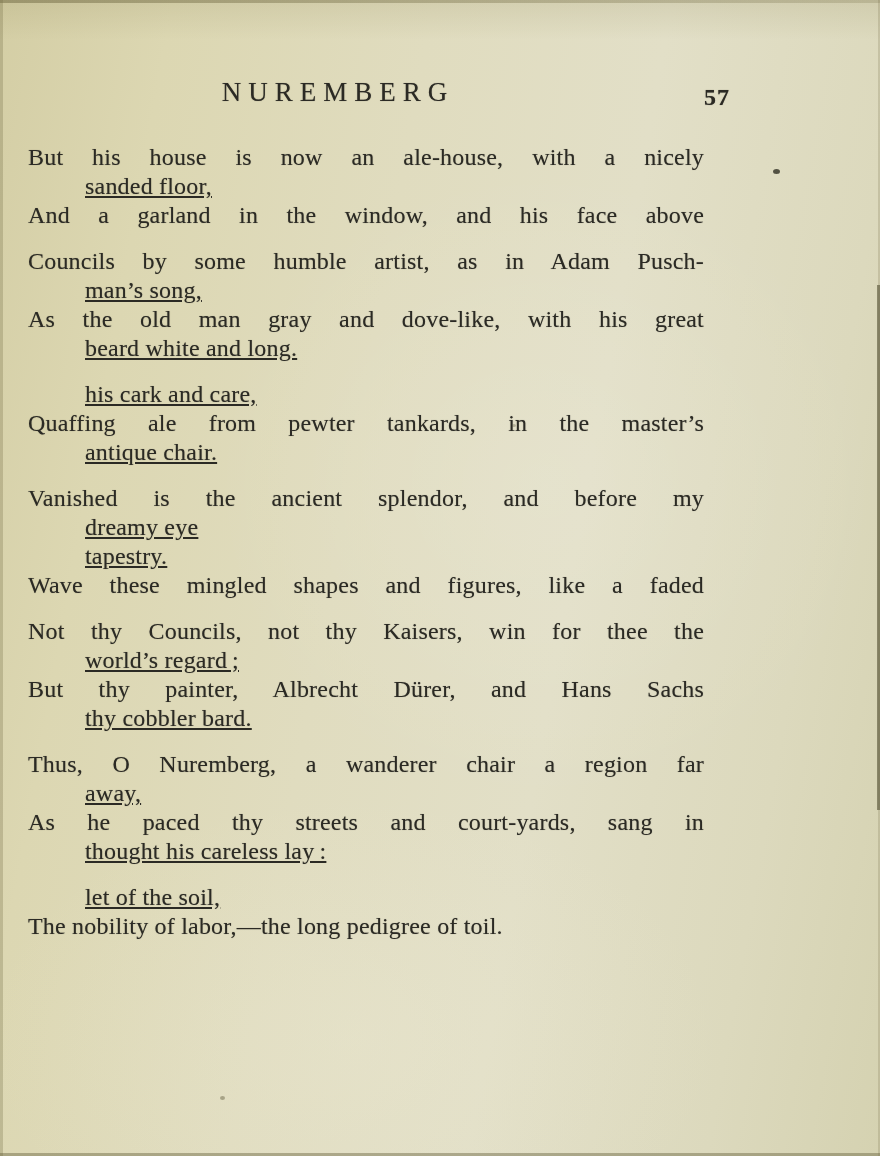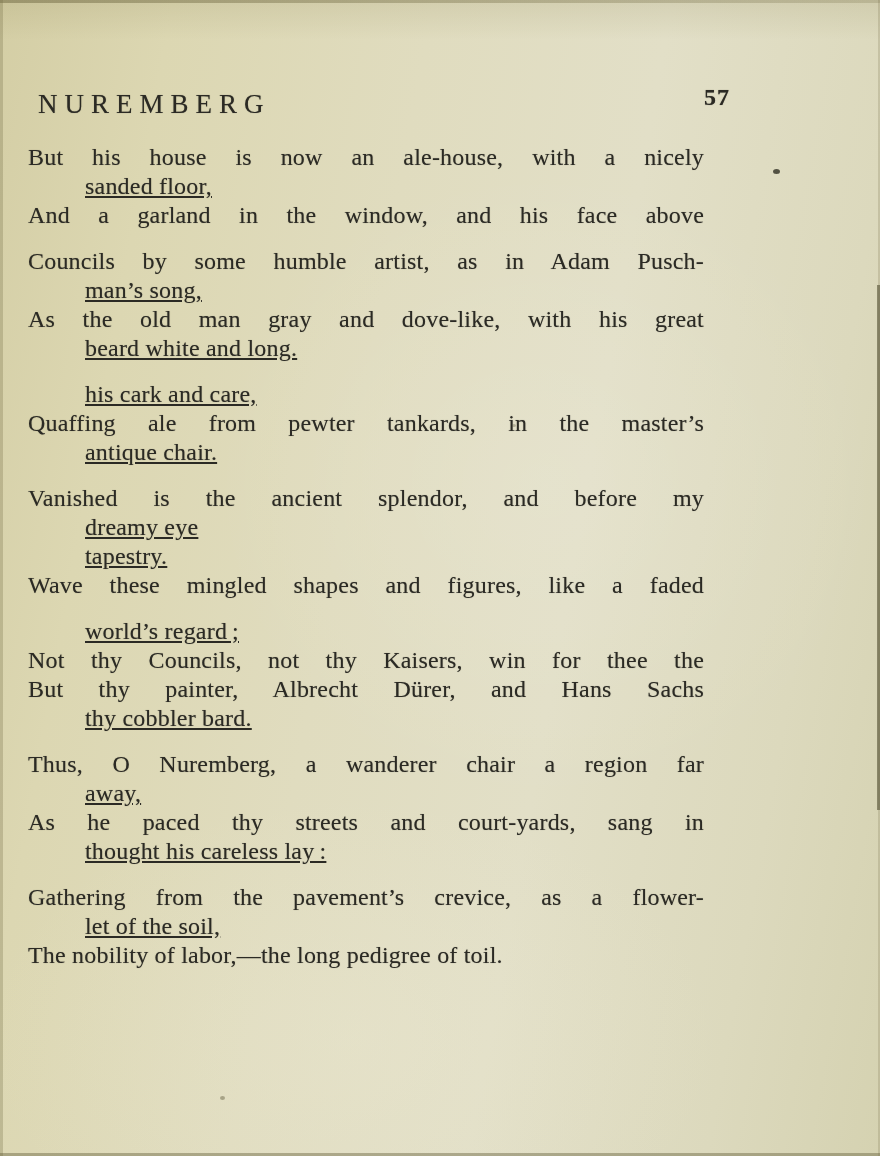--- a/index.html
+++ b/index.html
@@ -44,21 +44,22 @@
     background: rgba(95,90,62,0.45);
   }
   .speck-2 {
     position: absolute; left: 512px; top: 424px;
     width: 4px; height: 3px; border-radius: 50%;
     background: rgba(95,90,62,0.35);
   }
 
   .header-title {
     position: absolute;
-    left: 38px; top: 88px; width: 600px;
+    left: 38px; top: 76px; width: 600px;
+    text-align: center;
     font-size: 27px;
     letter-spacing: 7px;
     line-height: 32px;
     text-shadow: 0 0 1px rgba(43,42,36,0.45);
   }
   .page-number {
     position: absolute;
     left: 704px; top: 84px;
     font-size: 24px;
     font-weight: bold;
@@ -108,33 +109,32 @@
         <div class="line justify">Quaffing ale from pewter tankards, in the master’s</div>
         <div class="line indent">antique chair.</div>
       </div>
       <div class="stanza">
         <div class="line justify">Vanished is the ancient splendor, and before my</div>
         <div class="line indent">dreamy eye</div>
         <div class="line indent">tapestry.</div>
         <div class="line justify">Wave these mingled shapes and figures, like a faded</div>
       </div>
       <div class="stanza">
+        <div class="line justify">Not thy Councils, not thy Kaisers, win for thee the</div>
         <div class="line indent">world’s regard ;</div>
-        <div class="line justify">Not thy Councils, not thy Kaisers, win for thee the</div>
         <div class="line justify">But thy painter, Albrecht Dürer, and Hans Sachs</div>
         <div class="line indent">thy cobbler bard.</div>
       </div>
       <div class="stanza">
         <div class="line justify">Thus, O Nuremberg, a wanderer chair a region far</div>
         <div class="line indent">away,</div>
         <div class="line justify">As he paced thy streets and court-yards, sang in</div>
         <div class="line indent">thought his careless lay :</div>
       </div>
       <div class="stanza">
-        <div class="line justify">Gathering from the pavement’s crevice, as a flower-</div>
         <div class="line indent">let of the soil,</div>
         <div class="line plain">The nobility of labor,—the long pedigree of toil.</div>
       </div>
     </div>
 
   <div class="edge edge-top"></div>
   <div class="edge edge-left"></div>
   <div class="edge edge-bottom"></div>
   <div class="edge edge-right-full"></div>
   <div class="edge edge-right-dark"></div>

